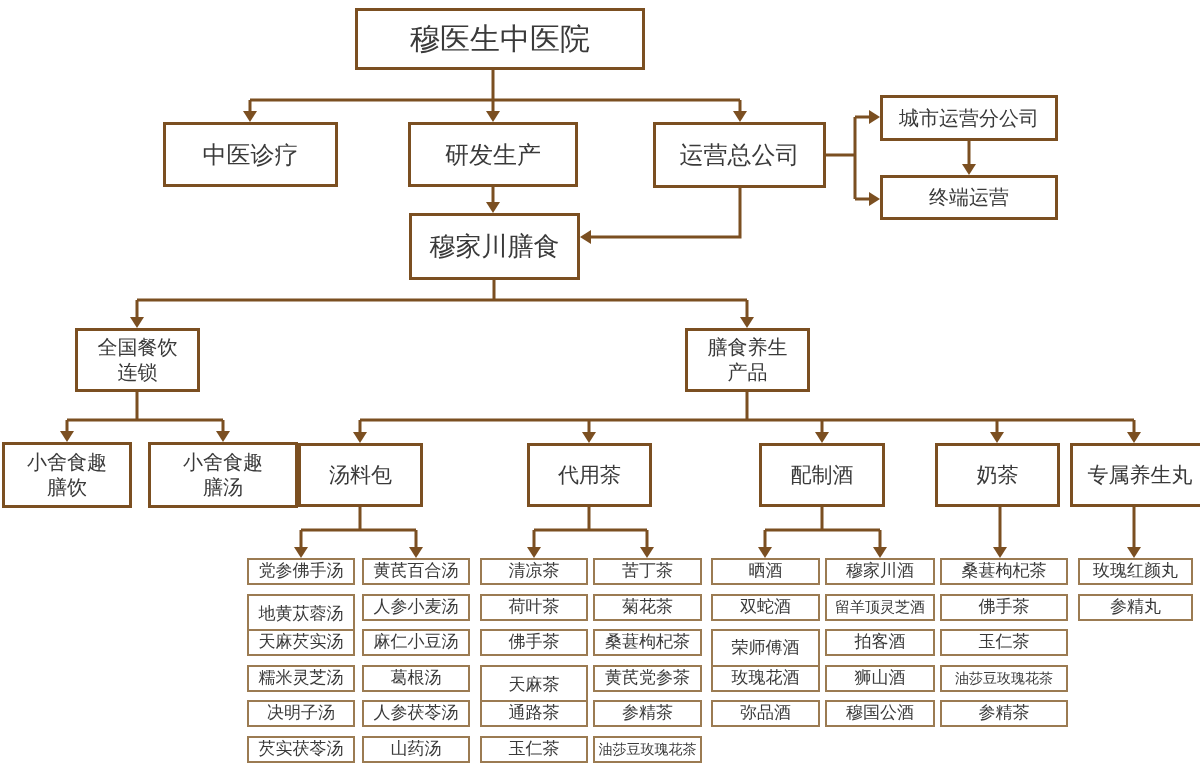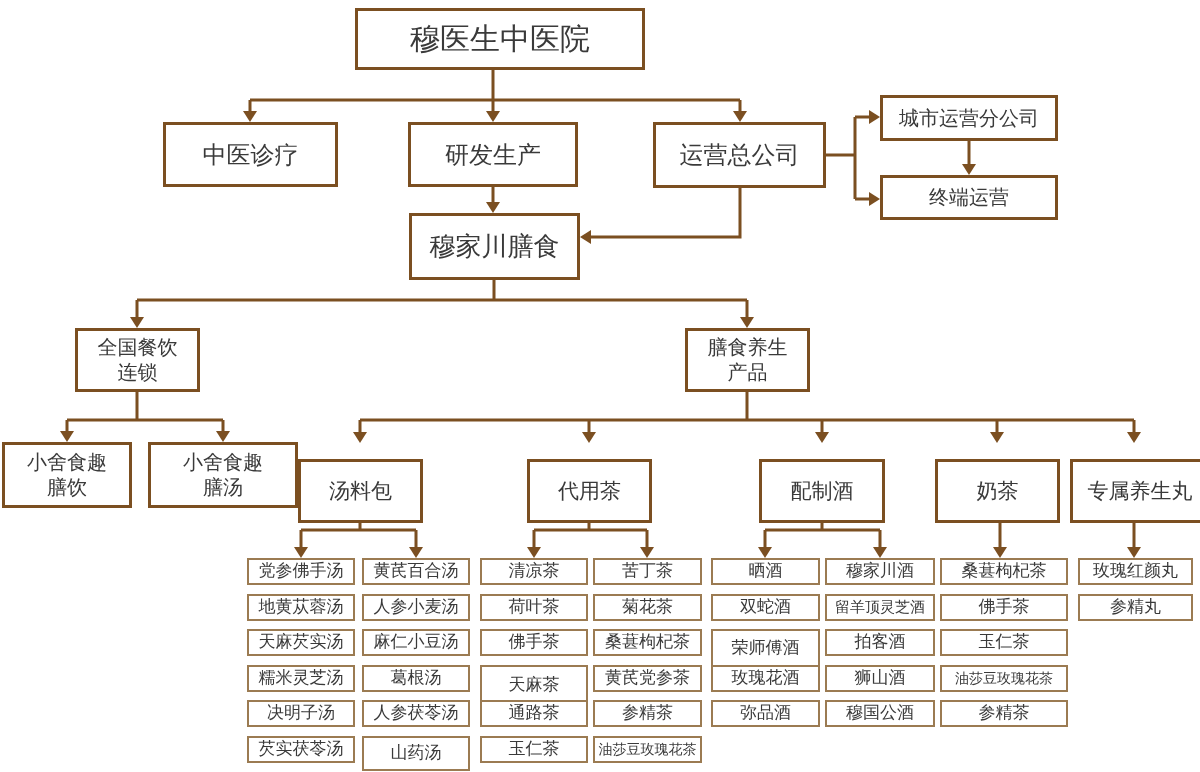--- a/index.html
+++ b/index.html
@@ -6,21 +6,21 @@
   #stage{position:relative;width:1200px;height:772px;background:#ffffff;overflow:hidden;
          font-family:"Liberation Sans","DejaVu Sans",sans-serif;}
   #wires{position:absolute;left:0;top:0;width:1200px;height:772px;pointer-events:none;}
   .box{position:absolute;box-sizing:border-box;background:#ffffff;border:3px solid #7b4f21;
        display:flex;align-items:center;justify-content:center;text-align:center;
        color:#3a3a3a;white-space:pre-line;line-height:1.25;z-index:1;}
   .root{font-size:30px;text-align:center;}
   .lvl2{font-size:24px;}
   .side{font-size:20px;text-align:center;}
   .mid{font-size:26px;}
-  .cat{font-size:21px;margin-top:16px;}
+  .cat{font-size:21px;}
   .leaf{border-width:2px;border-color:#9b7b52;font-size:17px;line-height:1.1;}
   .md{font-size:15px;}
   .sm{font-size:14px;}
 </style>
 </head>
 <body>
 
 <div id="stage">
 
   <svg id="wires" width="1200" height="772" viewBox="0 0 1200 772">
@@ -91,32 +91,32 @@
   <div class="box side" style="left:148px;top:442px;width:150px;height:66px">小舍食趣
 膳汤</div>
 
   <div class="box cat" style="left:298px;top:443px;width:125px;height:64px">汤料包</div>
   <div class="box cat" style="left:527px;top:443px;width:125px;height:64px">代用茶</div>
   <div class="box cat" style="left:759px;top:443px;width:126px;height:64px">配制酒</div>
   <div class="box cat" style="left:935px;top:443px;width:125px;height:64px">奶茶</div>
   <div class="box cat" style="left:1070px;top:443px;width:140px;height:64px">专属养生丸</div>
 
   <div class="box leaf" style="left:247px;top:558px;width:108px;height:27px">党参佛手汤</div>
-  <div class="box leaf" style="left:247px;top:594px;width:108px;height:27px">地黄苁蓉汤</div>
+  <div class="box leaf" style="left:247px;top:594px;width:108px;height:40px">地黄苁蓉汤</div>
   <div class="box leaf" style="left:247px;top:629px;width:108px;height:27px">天麻芡实汤</div>
   <div class="box leaf" style="left:247px;top:665px;width:108px;height:27px">糯米灵芝汤</div>
   <div class="box leaf" style="left:247px;top:700px;width:108px;height:27px">决明子汤</div>
   <div class="box leaf" style="left:247px;top:736px;width:108px;height:27px">芡实茯苓汤</div>
 
   <div class="box leaf" style="left:362px;top:558px;width:108px;height:27px">黄芪百合汤</div>
   <div class="box leaf" style="left:362px;top:594px;width:108px;height:27px">人参小麦汤</div>
   <div class="box leaf" style="left:362px;top:629px;width:108px;height:27px">麻仁小豆汤</div>
   <div class="box leaf" style="left:362px;top:665px;width:108px;height:27px">葛根汤</div>
   <div class="box leaf" style="left:362px;top:700px;width:108px;height:27px">人参茯苓汤</div>
-  <div class="box leaf" style="left:362px;top:736px;width:108px;height:35px">山药汤</div>
+  <div class="box leaf" style="left:362px;top:736px;width:108px;height:27px">山药汤</div>
 
   <div class="box leaf" style="left:480px;top:558px;width:108px;height:27px">清凉茶</div>
   <div class="box leaf" style="left:480px;top:594px;width:108px;height:27px">荷叶茶</div>
   <div class="box leaf" style="left:480px;top:629px;width:108px;height:27px">佛手茶</div>
   <div class="box leaf" style="left:480px;top:665px;width:108px;height:41px">天麻茶</div>
   <div class="box leaf" style="left:480px;top:700px;width:108px;height:27px">通路茶</div>
   <div class="box leaf" style="left:480px;top:736px;width:108px;height:27px">玉仁茶</div>
 
   <div class="box leaf" style="left:593px;top:558px;width:109px;height:27px">苦丁茶</div>
   <div class="box leaf" style="left:593px;top:594px;width:109px;height:27px">菊花茶</div>

